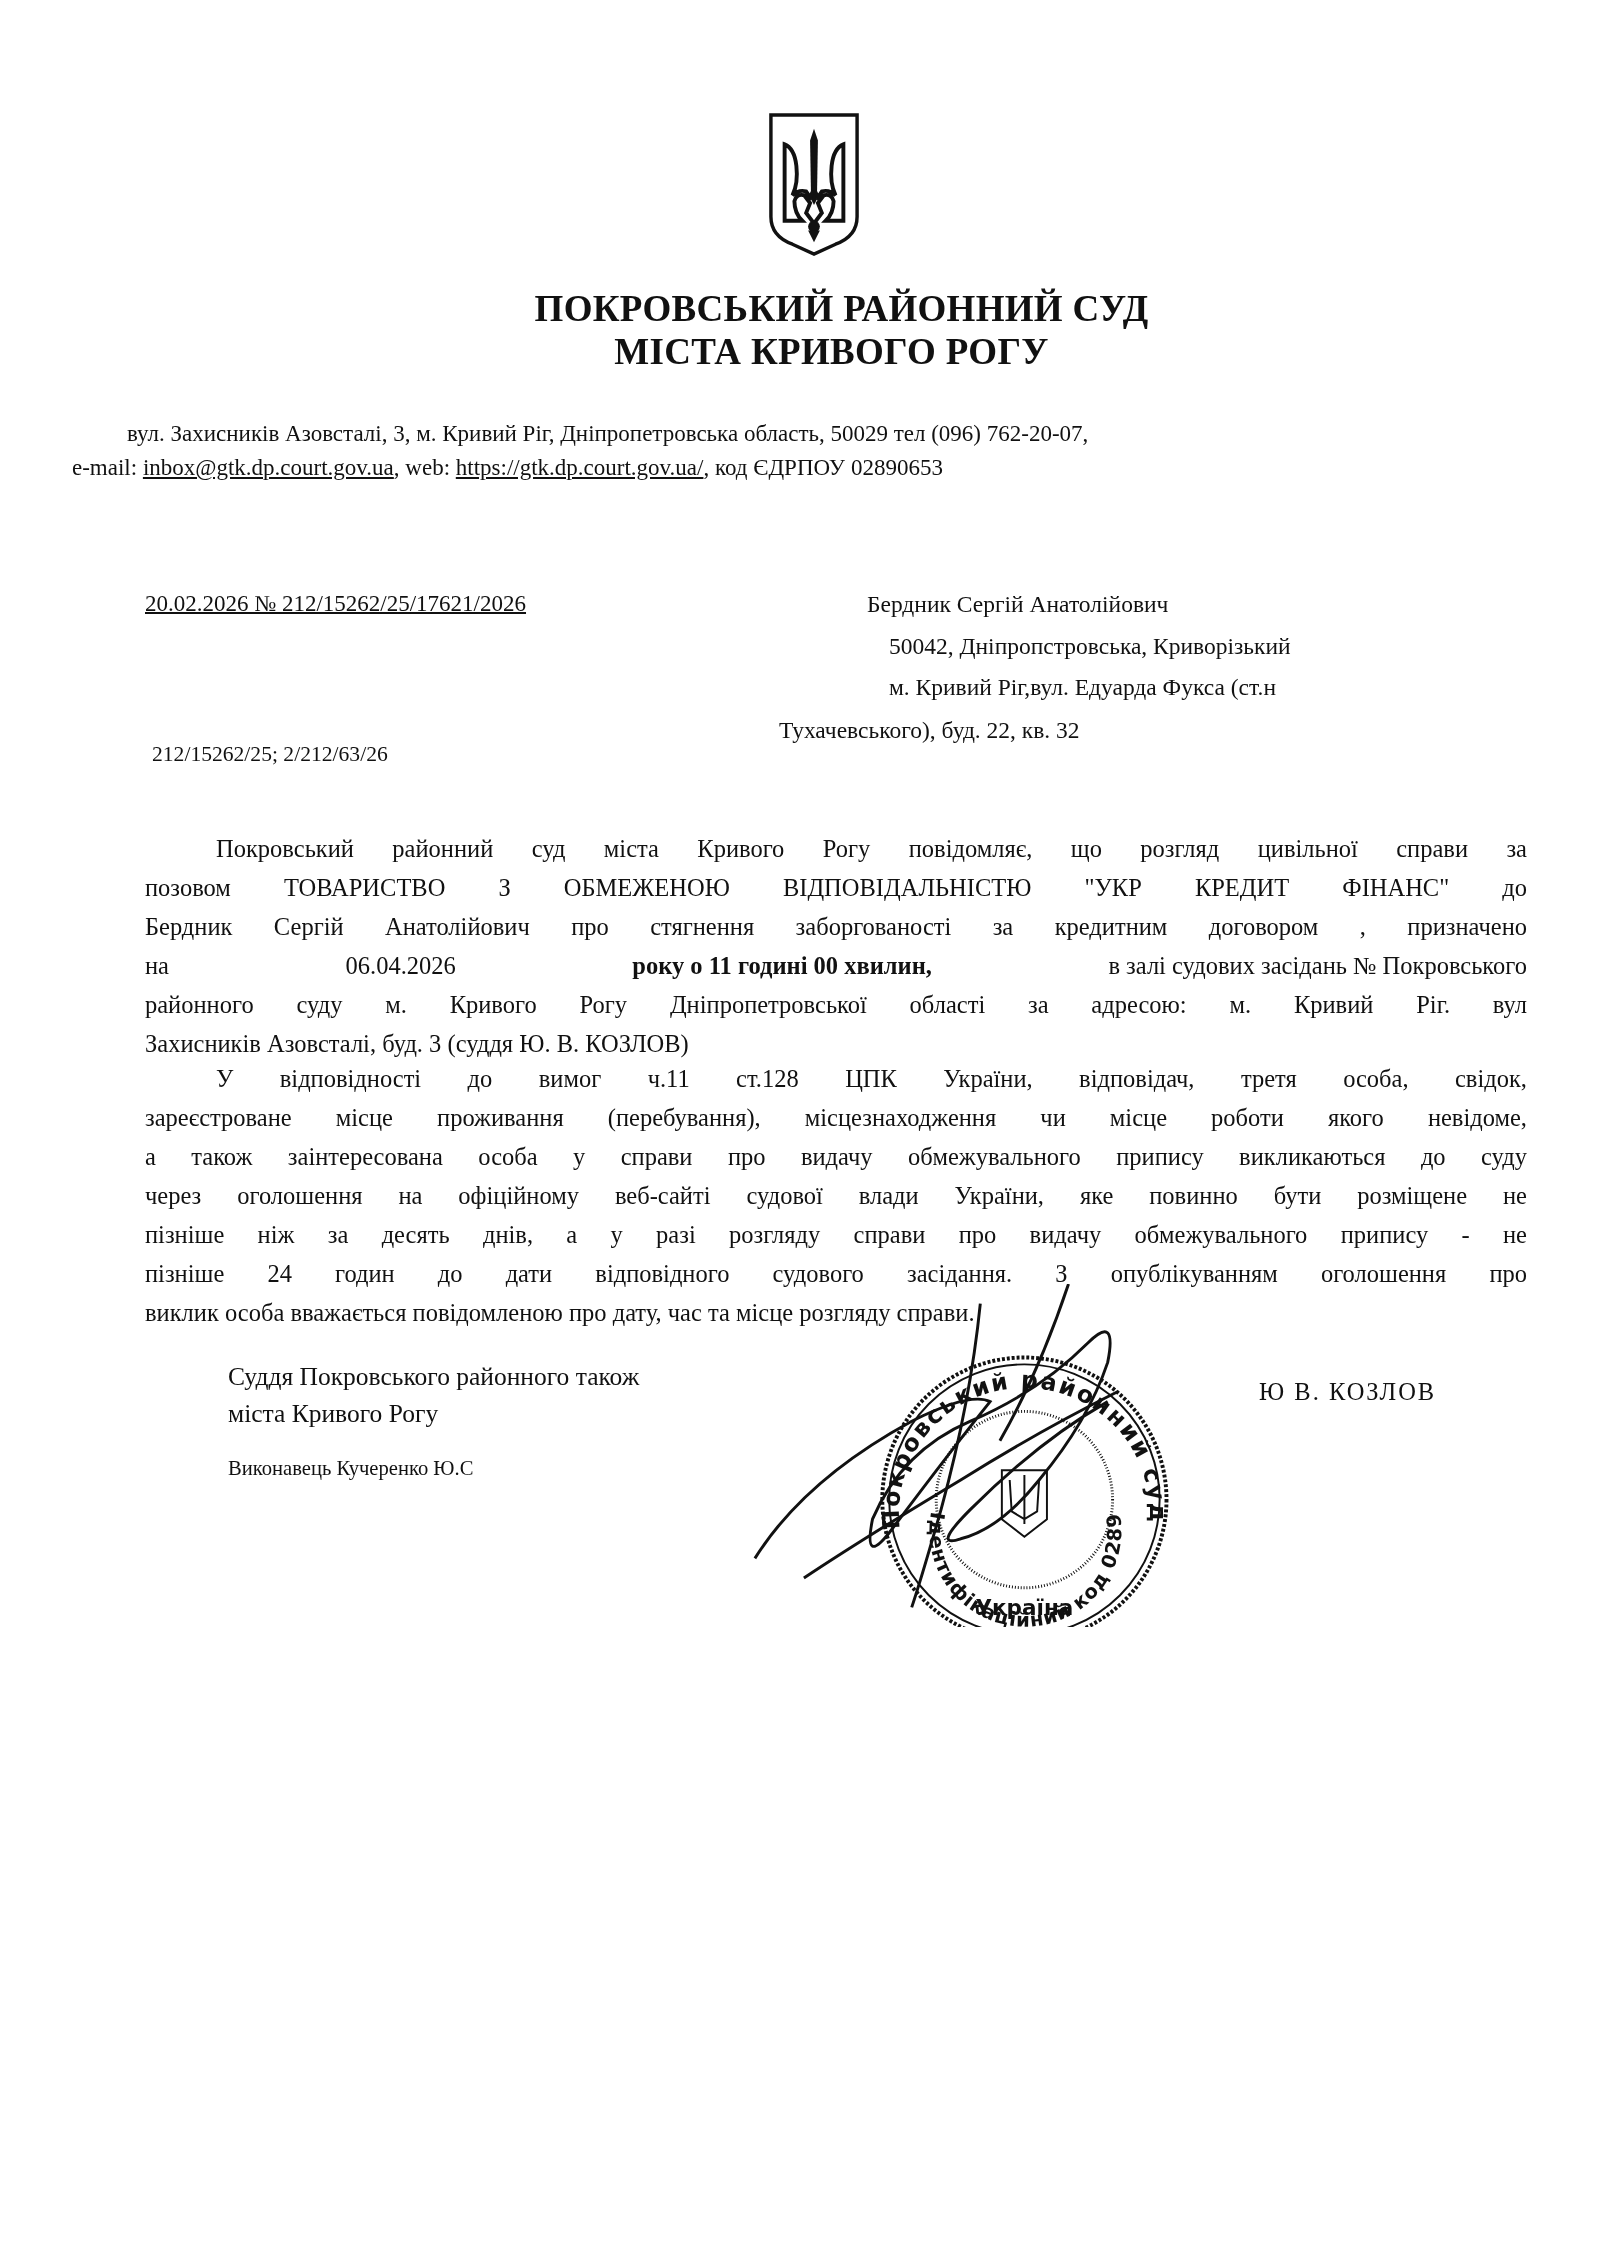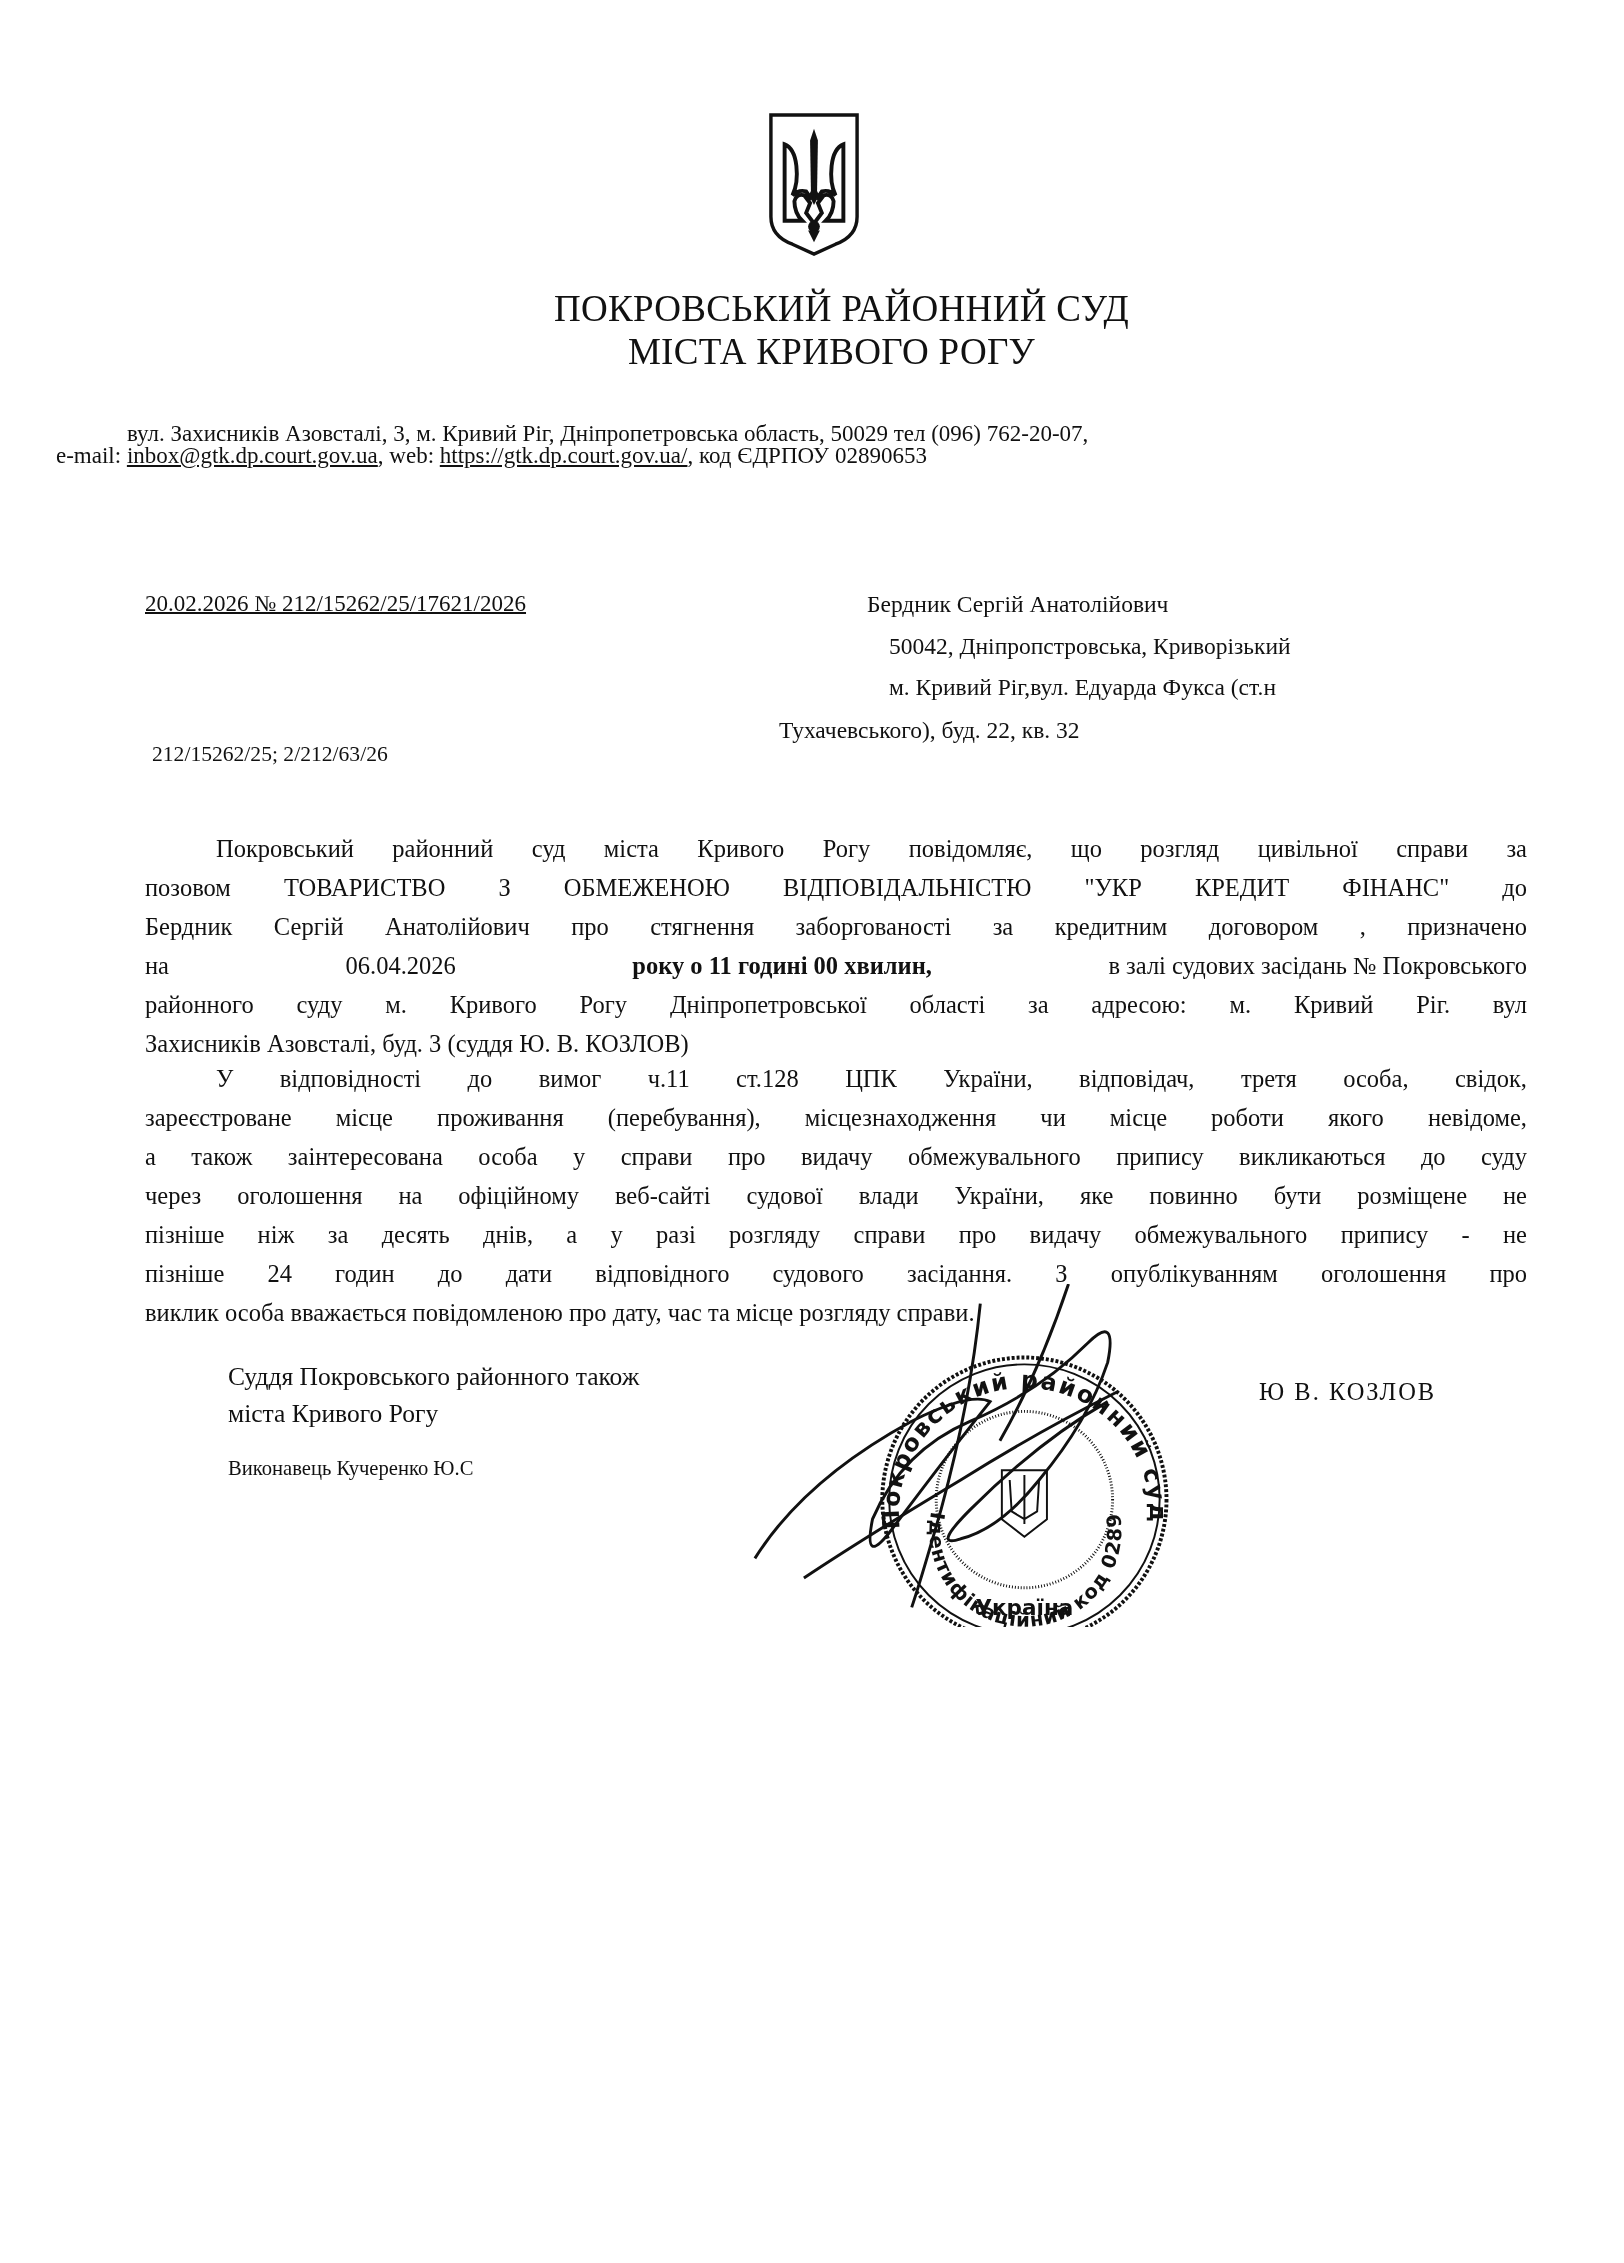--- a/index.html
+++ b/index.html
@@ -5,30 +5,30 @@
     html, body { margin: 0; padding: 0; background: #ffffff; }
     body {
       width: 1624px; height: 2263px; position: relative; overflow: hidden;
       font-family: "Liberation Serif", "DejaVu Serif", serif; color: #111;
     }
     .abs { position: absolute; }
     .coat {
       left: 767px; top: 111px; width: 94px; height: 147px;
     }
     .court-title {
-      left: 0; width: 1624px; text-align: center; font-weight: normal;
+      left: 0; width: 1624px; text-align: center; font-weight: bold;
       font-size: 37px; line-height: 45px; letter-spacing: 0.3px;
     }
     .court-title.l1 { top: 286px; padding-left: 59px; box-sizing: border-box; }
     .court-title.l2 { top: 329px; padding-left: 39px; box-sizing: border-box; }
     .contact {
       left: 0; width: 1481px; text-align: left; font-size: 23px; line-height: 35px;
     }
     .contact.l1 { top: 416px; padding-left: 127px; box-sizing: border-box; }
-    .contact.l2 { top: 438px; padding-left: 56px; box-sizing: border-box; }
+    .contact.l2 { top: 450px; padding-left: 72px; box-sizing: border-box; }
     .u { text-decoration: underline; }
     .outno {
       left: 145px; top: 591px; font-size: 23px; text-decoration: underline;
       text-decoration-thickness: 2px;
     }
     .addr { font-size: 23.5px; line-height: 33px; }
     .addr.name { left: 867px; top: 588px; }
     .addr.a1 { left: 889px; top: 630px; }
     .addr.a2 { left: 889px; top: 671px; }
     .addr.a3 { left: 779px; top: 714px; }

